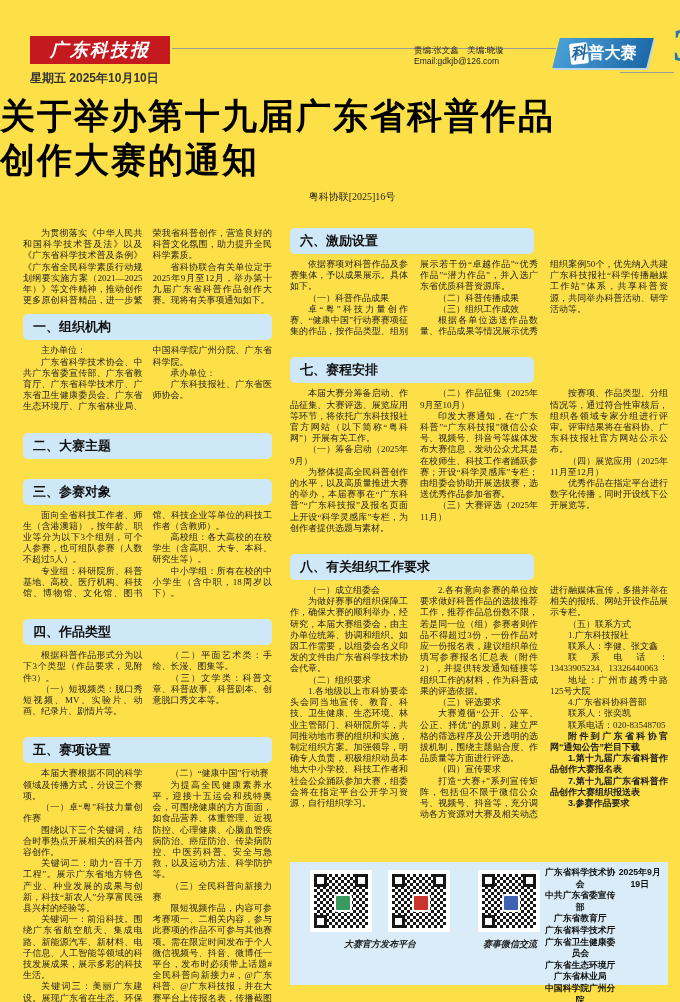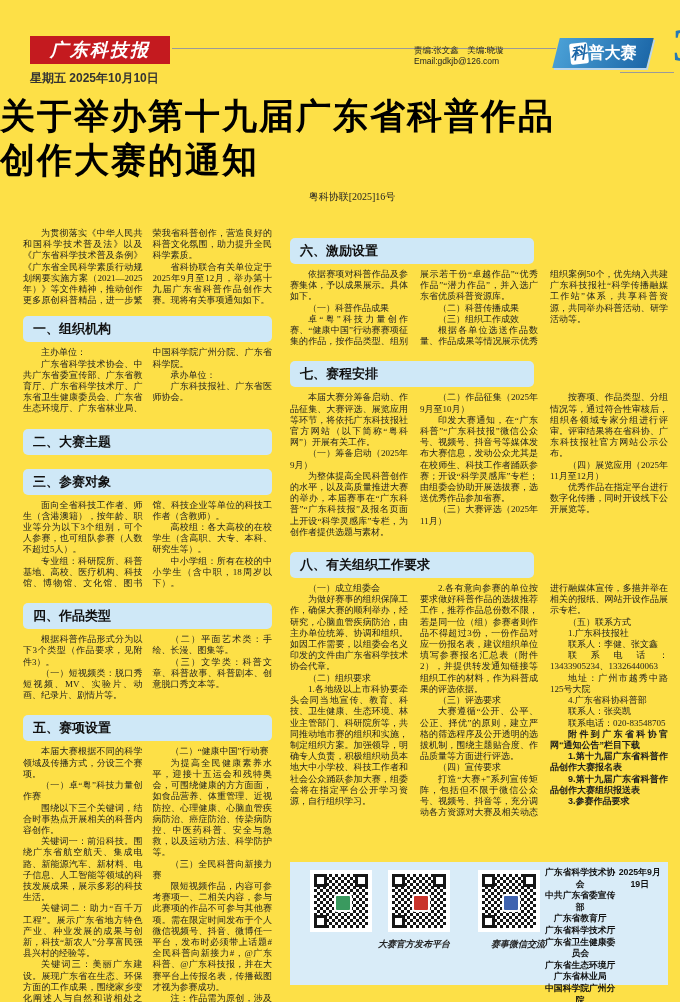--- a/index.html
+++ b/index.html
@@ -35,42 +35,42 @@
         color:#222;font-family:"Liberation Serif",serif;}
 
   
   .left-region{position:absolute;left:23px;top:228px;width:249px;}
   .right-region{position:absolute;left:290px;top:228px;width:378px;height:760px;}
 
   .intro{column-count:2;column-gap:10px;margin-bottom:8px;}
   p{margin:0;text-indent:2em;text-align:justify;font-size:9px;line-height:11.2px;color:#1d1d1d;}
   p.bold{font-weight:bold;font-family:"Liberation Sans",sans-serif;}
 
-  section{margin-top:14px;}
-  section:first-child{margin-top:10px;}
+  section{margin-top:20px;}
+  section:first-child{margin-top:0;}
   .sec-h{background:var(--section_bar);border-radius:5px;font-family:"Liberation Sans",sans-serif;
         font-weight:bold;font-size:13px;color:#111;padding:4px 10px;margin-bottom:5px;}
   .left-region .sec-b{column-count:2;column-gap:10px;}
   .right-region .sec-h{width:224px;}
   .right-region .sec-b{column-count:3;column-gap:12px;}
 
   
   .footer-panel{position:absolute;left:0;right:0;top:634px;height:123px;background:var(--panel_bg);}
   .qr-row{position:absolute;left:20px;top:8px;display:flex;gap:16px;}
   .qr{width:62px;height:62px;background:#fff;position:relative;padding:4px;box-sizing:border-box;}
   .qr:last-child{margin-left:12px;}
   .qr .mod{width:100%;height:100%;
         background:repeating-conic-gradient(#161616 0% 25%,#ffffff 0% 50%);
         background-size:6px 6px;}
   .qr i{position:absolute;display:block;}
   .qr .f{width:13px;height:13px;border:3px solid #161616;background:#fff;box-sizing:border-box;}
   .qr .f1{top:4px;left:4px;} .qr .f2{top:4px;right:4px;} .qr .f3{bottom:4px;left:4px;}
   .qr .c{left:24px;top:24px;width:14px;height:14px;border:2px solid #fff;border-radius:3px;}
   .qr-cap{position:absolute;top:76px;font-style:italic;font-weight:bold;font-size:9px;
-        color:#222;text-align:right;}
+        color:#222;text-align:center;}
   .cap1{left:20px;width:140px;} .cap2{left:185px;width:70px;}
   .signature{position:absolute;left:255px;right:4px;top:5px;bottom:4px;display:flex;
         flex-direction:row;justify-content:center;text-align:center;
         font-family:"Liberation Sans",sans-serif;font-weight:bold;font-size:8.8px;
         line-height:11.6px;color:#111;}
 </style>
 </head>
 <body>
 
 <div class="page">
@@ -132,22 +132,22 @@
             <p>（二）平面艺术类：手绘、长漫、图集等。</p>
             <p>（三）文学类：科普文章、科普故事、科普剧本、创意脱口秀文本等。</p>
           </div>
         </section>
         <section>
           <div class="sec-h">五、赛项设置</div>
           <div class="sec-b">
             <p>本届大赛根据不同的科学领域及传播方式，分设三个赛项。</p>
             <p>（一）卓“粤”科技力量创作赛</p>
             <p>围绕以下三个关键词，结合时事热点开展相关的科普内容创作。</p>
+            <p>关键词二：助力“百千万工程”。展示广东省地方特色产业、种业发展的成果与创新，科技“新农人”分享富民强县兴村的经验等。</p>
             <p>关键词一：前沿科技。围绕广东省航空航天、集成电路、新能源汽车、新材料、电子信息、人工智能等领域的科技发展成果，展示多彩的科技生活。</p>
-            <p>关键词二：助力“百千万工程”。展示广东省地方特色产业、种业发展的成果与创新，科技“新农人”分享富民强县兴村的经验等。</p>
             <p>关键词三：美丽广东建设。展现广东省在生态、环保方面的工作成果，围绕家乡变化阐述人与自然和谐相处之道。</p>
             <p>（二）“健康中国”行动赛</p>
             <p>为提高全民健康素养水平，迎接十五运会和残特奥会，可围绕健康的方方面面，如食品营养、体重管理、近视防控、心理健康、心脑血管疾病防治、癌症防治、传染病防控、中医药科普、安全与急救，以及运动方法、科学防护等。</p>
             <p>（三）全民科普向新接力赛</p>
             <p>限短视频作品，内容可参考赛项一、二相关内容，参与此赛项的作品不可参与其他赛项。需在限定时间发布于个人微信视频号、抖音、微博任一平台，发布时必须带上话题#全民科普向新接力#，@广东科普、@广东科技报，并在大赛平台上传报名表，传播截图才视为参赛成功。</p>
             <p>注：作品需为原创，涉及AI工具创作素材需注明。</p>
           </div>
         </section>
       </div>
   </div>
@@ -176,39 +176,39 @@
             <p>（三）大赛评选（2025年11月）</p>
             <p>按赛项、作品类型、分组情况等，通过符合性审核后，组织各领域专家分组进行评审。评审结果将在省科协、广东科技报社官方网站公示公布。</p>
             <p>（四）展览应用（2025年11月至12月）</p>
             <p>优秀作品在指定平台进行数字化传播，同时开设线下公开展览等。</p>
           </div>
         </section>
         <section>
           <div class="sec-h">八、有关组织工作要求</div>
           <div class="sec-b">
             <p>（一）成立组委会</p>
-            <p>为做好赛事的组织保障工作，确保大赛的顺利举办，经研究，心脑血管疾病防治，由主办单位统筹、协调和组织。如因工作需要，以组委会名义印发的文件由广东省科学技术协会代章。</p>
+            <p>为做好赛事的组织保障工作，确保大赛的顺利举办，经研究，本届大赛组委会，由主办单位统筹、协调和组织。如因工作需要，以组委会名义印发的文件由广东省科学技术协会代章。</p>
             <p>（二）组织要求</p>
             <p>1.各地级以上市科协要牵头会同当地宣传、教育、科技、卫生健康、生态环境、林业主管部门、科研院所等，共同推动地市赛的组织和实施，制定组织方案。加强领导，明确专人负责，积极组织动员本地大中小学校、科技工作者和社会公众踊跃参加大赛，组委会将在指定平台公开学习资源，自行组织学习。</p>
             <p>2.各有意向参赛的单位按要求做好科普作品的选拔推荐工作，推荐作品总份数不限，若是同一位（组）参赛者则作品不得超过3份，一份作品对应一份报名表，建议组织单位填写参赛报名汇总表（附件2），并提供转发通知链接等组织工作的材料，作为科普成果的评选依据。</p>
             <p>（三）评选要求</p>
             <p>大赛遵循“公开、公平、公正、择优”的原则，建立严格的筛选程序及公开透明的选拔机制，围绕主题贴合度、作品质量等方面进行评选。</p>
             <p>（四）宣传要求</p>
             <p>打造“大赛+”系列宣传矩阵，包括但不限于微信公众号、视频号、抖音等，充分调动各方资源对大赛及相关动态进行融媒体宣传，多措并举在相关的报纸、网站开设作品展示专栏。</p>
             <p>（五）联系方式</p>
             <p>1.广东科技报社</p>
             <p>联系人：李健、张文鑫</p>
             <p>联系电话：13433905234、13326440063</p>
             <p>地址：广州市越秀中路125号大院</p>
             <p>4.广东省科协科普部</p>
             <p>联系人：张奕凯</p>
             <p>联系电话：020-83548705</p>
             <p class="bold">附件到广东省科协官网“通知公告”栏目下载</p>
             <p class="bold">1.第十九届广东省科普作品创作大赛报名表</p>
-            <p class="bold">9.第十九届广东省科普作品创作大赛组织报送表</p>
+            <p class="bold">7.第十九届广东省科普作品创作大赛组织报送表</p>
             <p class="bold">3.参赛作品要求</p>
           </div>
         </section>
       </div>
 
     <div class="footer-panel">
       <div class="qr-row" id="qr-row">
           <div class="qr">
             <div class="mod"></div>
             <i class="f f1"></i>

